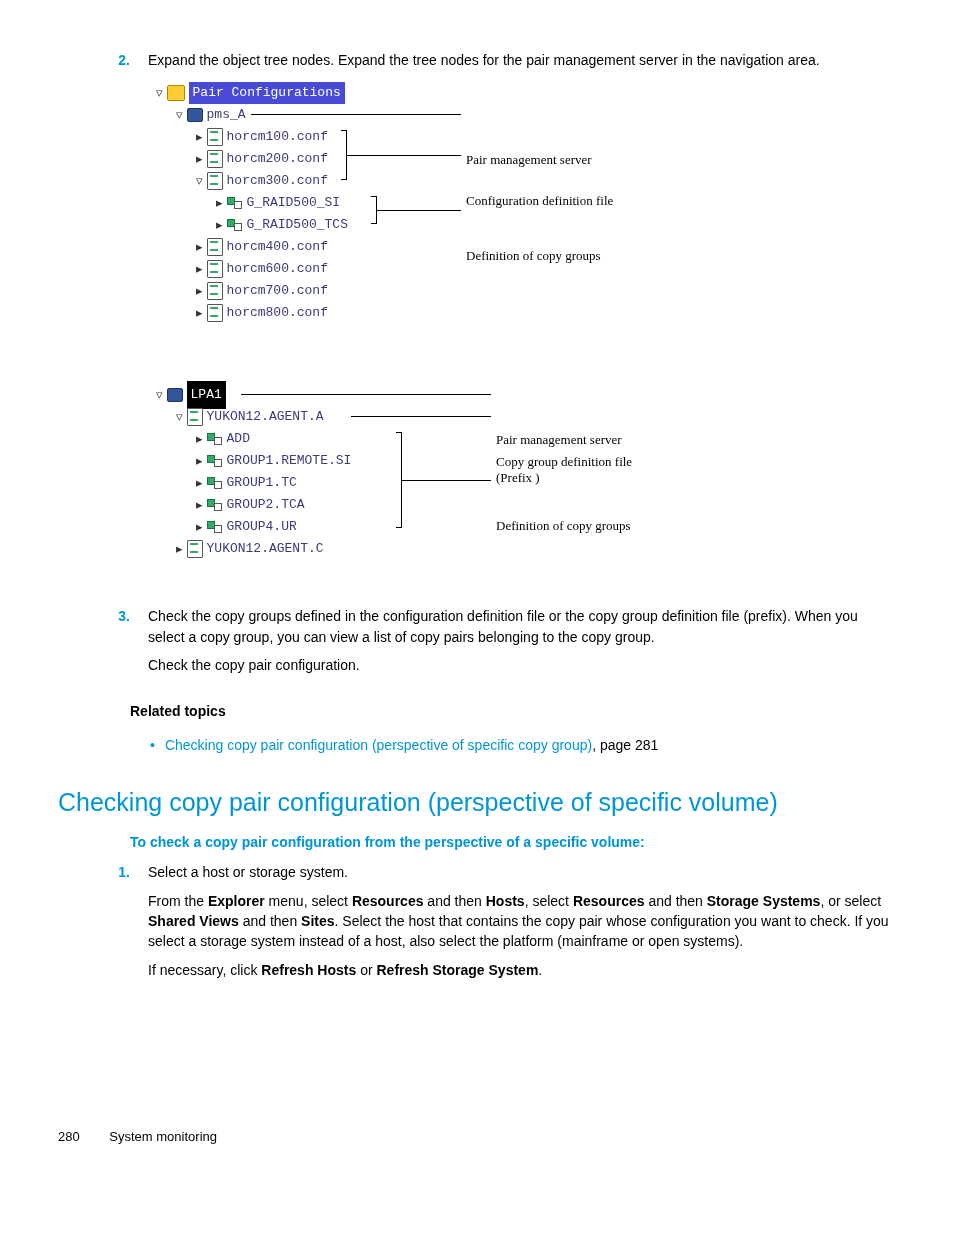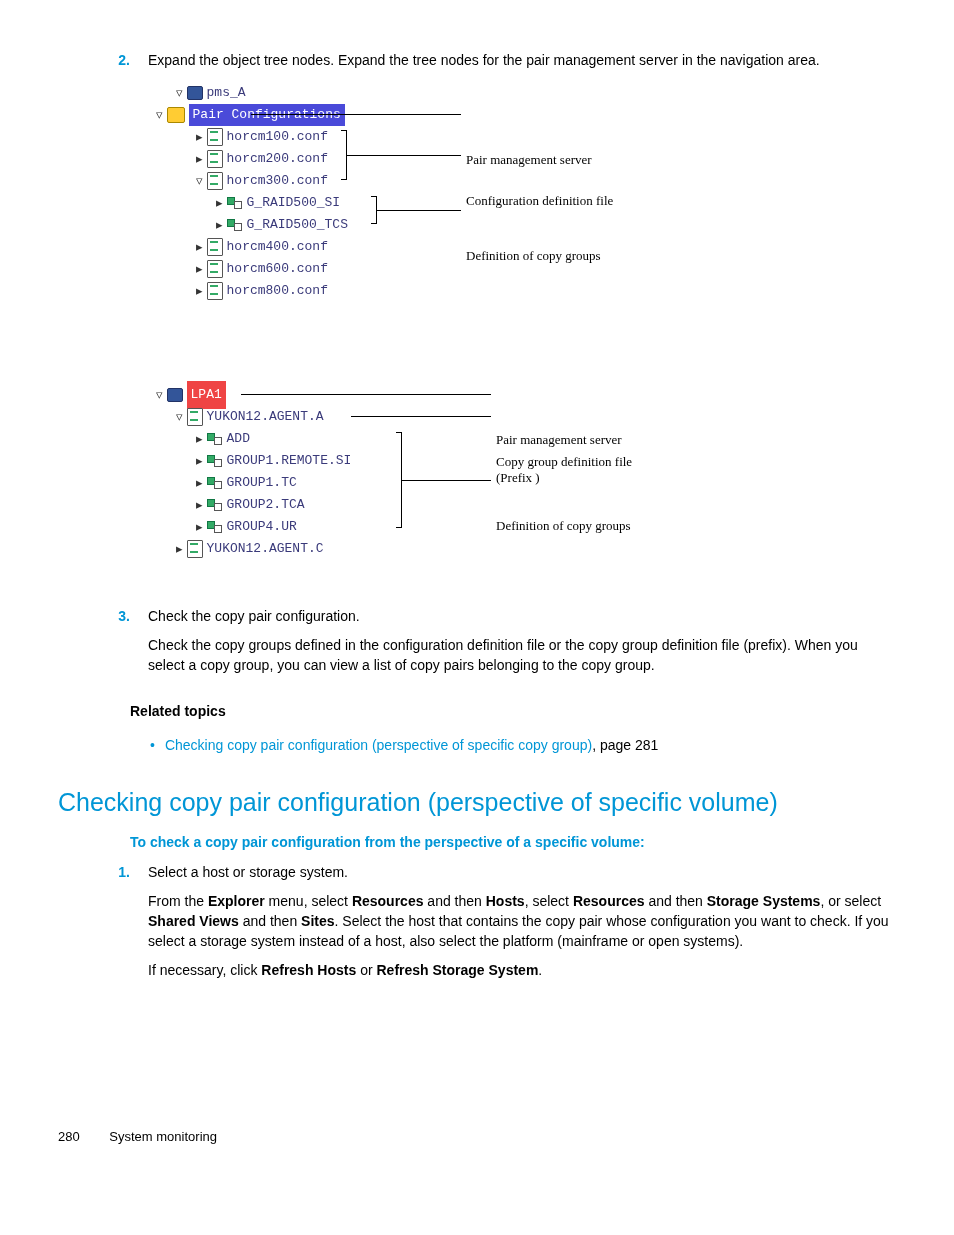--- a/index.html
+++ b/index.html
@@ -55,21 +55,21 @@
   }
   .icon-grp::before {
     content:""; position:absolute; left:0; top:0; width:6px; height:6px;
     background:#3a6; border:1px solid #174;
   }
   .icon-grp::after {
     content:""; position:absolute; left:7px; top:4px; width:6px; height:6px;
     background:#fff; border:1px solid #555;
   }
   .sel1 { background:#4a4ad9; color:#fff; padding:1px 4px; }
-  .sel2 { background:#ef4444; color:#fff; padding:4px 4px; }
+  .sel2 { background:#000000; color:#fff; padding:4px 4px; }
   .ann {
     position:absolute; color:#000; font-family: Liberation Serif, serif; margin-top: 44px;
   }
   .ann-line { border-top:1px solid #000; position:absolute; }
   .brace { position:absolute; border-right:1px solid #000; }
   .brace::before { content:""; position:absolute; right:-1px; top:0; width:6px; border-top:1px solid #000;}
   .brace::after  { content:""; position:absolute; right:-1px; bottom:0; width:6px; border-bottom:1px solid #000;}
   .nub { position:absolute; right:-8px; width:8px; border-top:1px solid #000; }
 
   .related-heading { font-weight:bold; margin: 18px 0 6px 72px; }
@@ -92,32 +92,32 @@
 </head>
 <body>
 
 <div class="step">
   <div class="step-num">2.</div>
   <div class="step-body">Expand the object tree nodes. Expand the tree nodes for the pair management server in the navigation area.</div>
 </div>
 
 <div class="diagram" style="height:290px;">
   <div class="tree-row">
+      <span class="ind" style="width:0"></span>
+      <span class="arrow-down"></span>
+      <span class="icon-folder"></span>
+      <span class="sel1">Pair Configurations</span>
+    </div>
+  <div class="tree-row">
       <span class="ind" style="width:20px"></span>
       <span class="arrow-down"></span>
       <span class="icon-host"></span>
       <span>pms_A</span>
     </div>
   <div class="tree-row">
-      <span class="ind" style="width:0"></span>
-      <span class="arrow-down"></span>
-      <span class="icon-folder"></span>
-      <span class="sel1">Pair Configurations</span>
-    </div>
-  <div class="tree-row">
       <span class="ind" style="width:40px"></span>
       <span class="arrow-right"></span>
       <span class="icon-doc"></span>
       <span>horcm100.conf</span>
     </div>
   <div class="tree-row">
       <span class="ind" style="width:40px"></span>
       <span class="arrow-right"></span>
       <span class="icon-doc"></span>
       <span>horcm200.conf</span>
@@ -144,20 +144,26 @@
       <span class="ind" style="width:40px"></span>
       <span class="arrow-right"></span>
       <span class="icon-doc"></span>
       <span>horcm400.conf</span>
     </div>
   <div class="tree-row">
       <span class="ind" style="width:40px"></span>
       <span class="arrow-right"></span>
       <span class="icon-doc"></span>
       <span>horcm600.conf</span>
+    </div>
+  <div class="tree-row">
+      <span class="ind" style="width:40px"></span>
+      <span class="arrow-right"></span>
+      <span class="icon-doc"></span>
+      <span>horcm700.conf</span>
     </div>
   <div class="tree-row">
       <span class="ind" style="width:40px"></span>
       <span class="arrow-right"></span>
       <span class="icon-doc"></span>
       <span>horcm800.conf</span>
     </div>
 
   <div class="ann-line" style="left:95px; top:32px; width:210px;"></div>
   <div class="ann" style="left:310px; top:24px;">Pair management server</div>
@@ -235,22 +241,22 @@
   <div class="brace" style="left:245px; top:48px; height:96px;">
       <span class="nub" style="top:50%;"></span>
     </div>
   <div class="ann-line" style="left:253px; top:96px; width:82px;"></div>
   <div class="ann" style="left:340px; top:88px;">Definition of copy groups</div>
 </div>
 
 <div class="step">
   <div class="step-num">3.</div>
   <div class="step-body">
+    <div class="step-para">Check the copy groups defined in the configuration definition file or the copy group definition file (prefix). When you select a copy group, you can view a list of copy pairs belonging to the copy group.</div>
     <div class="step-para">Check the copy pair configuration.</div>
-    <div class="step-para">Check the copy groups defined in the configuration definition file or the copy group definition file (prefix). When you select a copy group, you can view a list of copy pairs belonging to the copy group.</div>
   </div>
 </div>
 
 <div class="related-heading">Related topics</div>
 <ul class="bullets">
   <li><span class="link">Checking copy pair configuration (perspective of specific copy group)</span><span>, page 281</span></li>
 </ul>
 
 <h2 class="section">Checking copy pair configuration (perspective of specific volume)</h2>
 <div class="subheading">To check a copy pair configuration from the perspective of a specific volume:</div>

